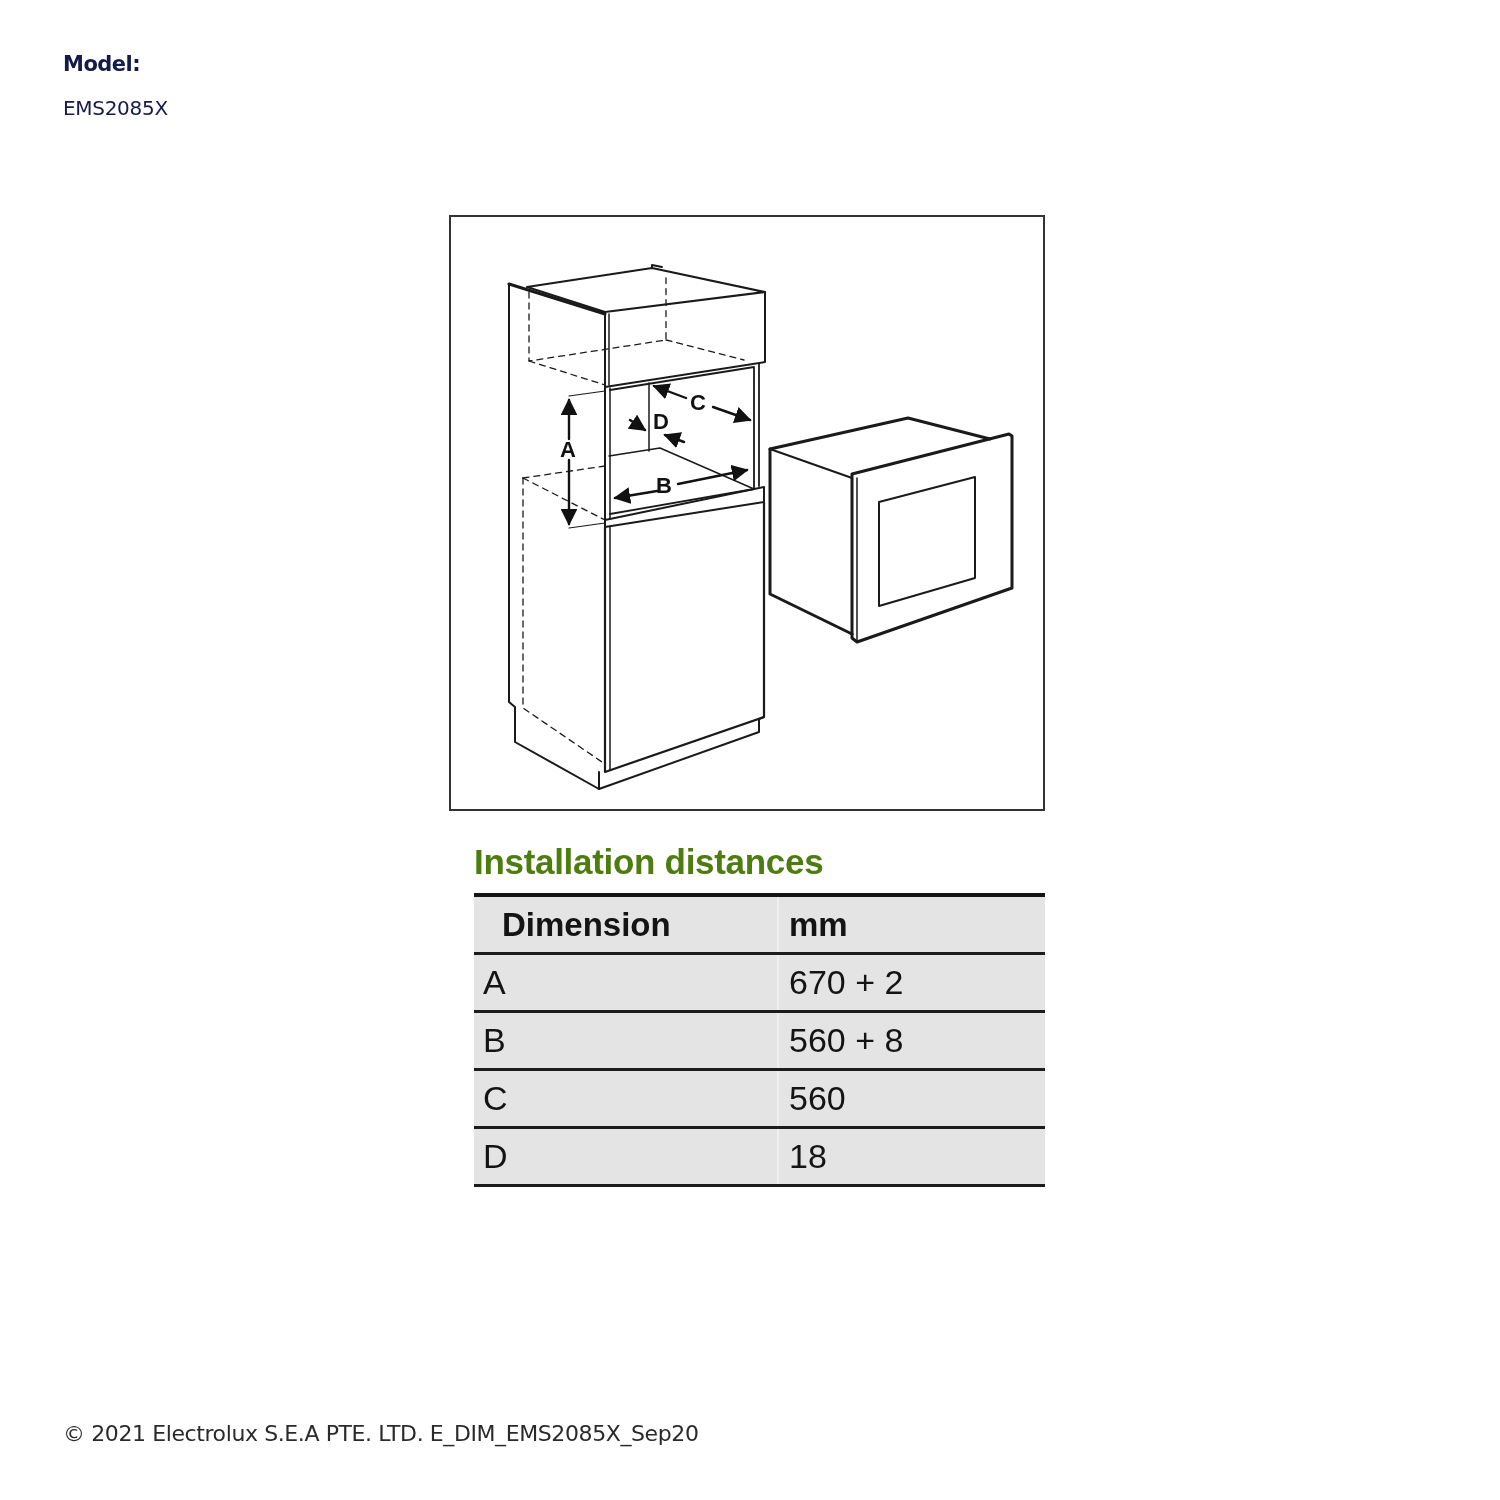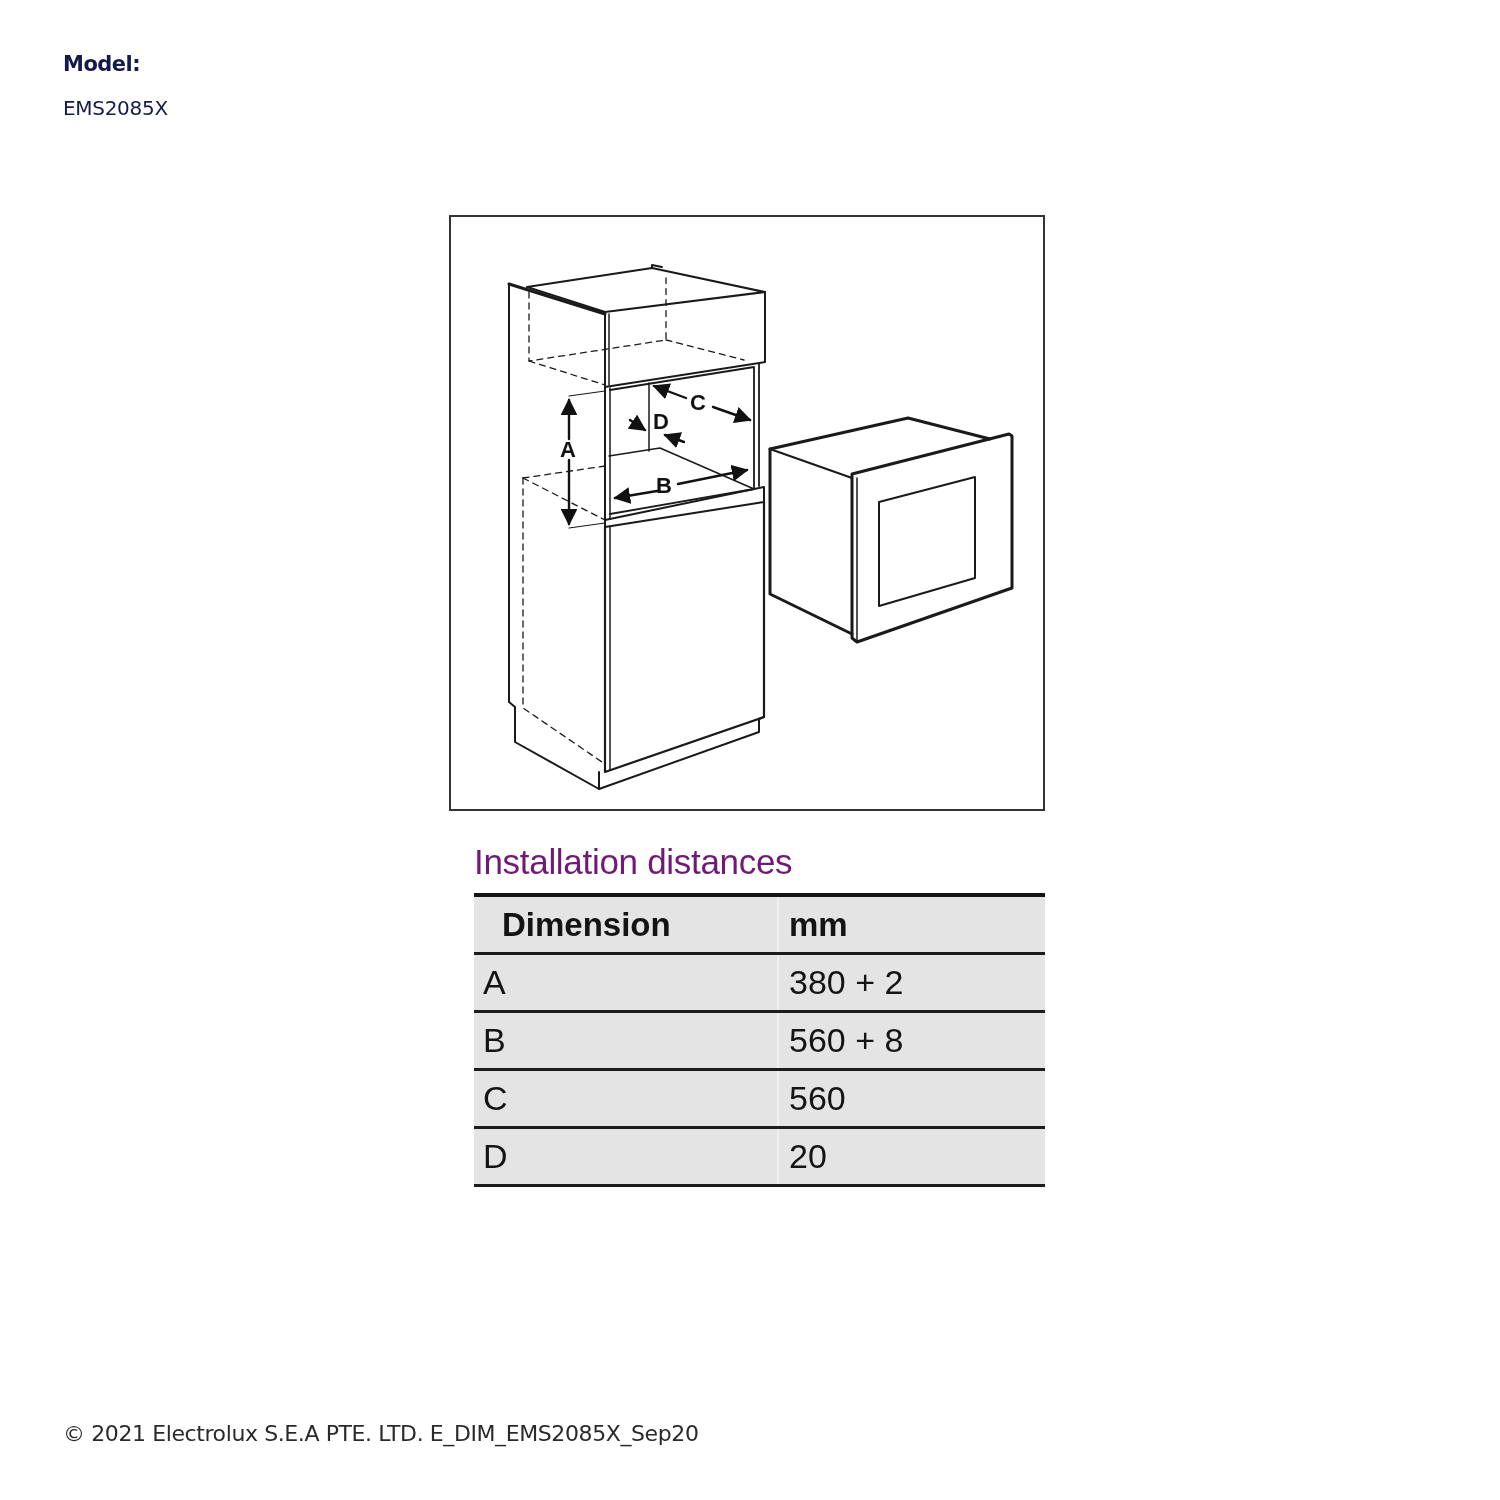--- a/index.html
+++ b/index.html
@@ -1,21 +1,21 @@
 <!DOCTYPE html>
 <html><head>
 <meta charset="utf-8">
 <style>
   html, body { margin: 0; padding: 0; background: #ffffff; }
   body { width: 1500px; height: 1500px; position: relative; overflow: hidden; font-family: "Liberation Sans", sans-serif; }
   .model-label { position: absolute; left: 63px; top: 52px; font-family: "DejaVu Sans", sans-serif; font-weight: bold; font-size: 21px; color: #141a4a; letter-spacing: -0.5px; }
   .model-value { position: absolute; left: 63px; top: 96px; font-family: "DejaVu Sans", sans-serif; font-size: 20px; color: #141a4a; letter-spacing: -0.3px; }
   .figure-frame { position: absolute; left: 449px; top: 215px; width: 592px; height: 592px; border: 2px solid #333333; background: #fff; }
   .figure-frame svg { position: absolute; left: 0; top: 0; }
-  .section-title { position: absolute; left: 474px; top: 842px; font-family: "Liberation Sans", sans-serif; font-weight: normal; font-size: 35px; color: #701a75; letter-spacing: -0.3px; }
+  .section-title { position: absolute; left: 474px; top: 842px; font-family: "Liberation Sans", sans-serif; font-weight: bold; font-size: 35px; color: #4d7c0f; letter-spacing: -0.3px; }
   .dim-table { position: absolute; left: 474px; top: 893px; width: 571px; border-collapse: collapse; border-top: 4px solid #151515; }
   .dim-table td, .dim-table th { height: 55px; padding: 0 0 0 9px; text-align: left; vertical-align: middle; background: #e4e4e4; border-bottom: 3px solid #1c1c1c; font-family: "Liberation Sans", sans-serif; color: #141414; }
   .dim-table th { font-weight: bold; font-size: 33px; padding-left: 28px; }
   .dim-table td { font-weight: normal; font-size: 34px; }
   .dim-table .c1 { width: 275px; border-right: 2px solid #efefef; }
   .dim-table .c2 { padding-left: 10px; }
   .footer { position: absolute; left: 63px; top: 1421px; font-family: "DejaVu Sans", sans-serif; font-size: 22px; color: #2a2a2a; letter-spacing: -0.4px; }
 </style>
 </head>
 <body>
@@ -112,30 +112,30 @@
 <table class="dim-table">
   <thead>
     <tr>
       <th class="c1">Dimension</th>
       <th class="c2">mm</th>
     </tr>
   </thead>
   <tbody>
     <tr>
       <td class="c1">A</td>
-      <td class="c2">380 + 2</td>
+      <td class="c2">670 + 2</td>
     </tr>
     <tr>
       <td class="c1">B</td>
       <td class="c2">560 + 8</td>
     </tr>
     <tr>
       <td class="c1">C</td>
       <td class="c2">560</td>
     </tr>
     <tr>
       <td class="c1">D</td>
-      <td class="c2">20</td>
+      <td class="c2">18</td>
     </tr>
   </tbody>
 </table>
 
 <div class="footer">© 2021 Electrolux S.E.A PTE. LTD. E_DIM_EMS2085X_Sep20</div>
 
 </body></html>

